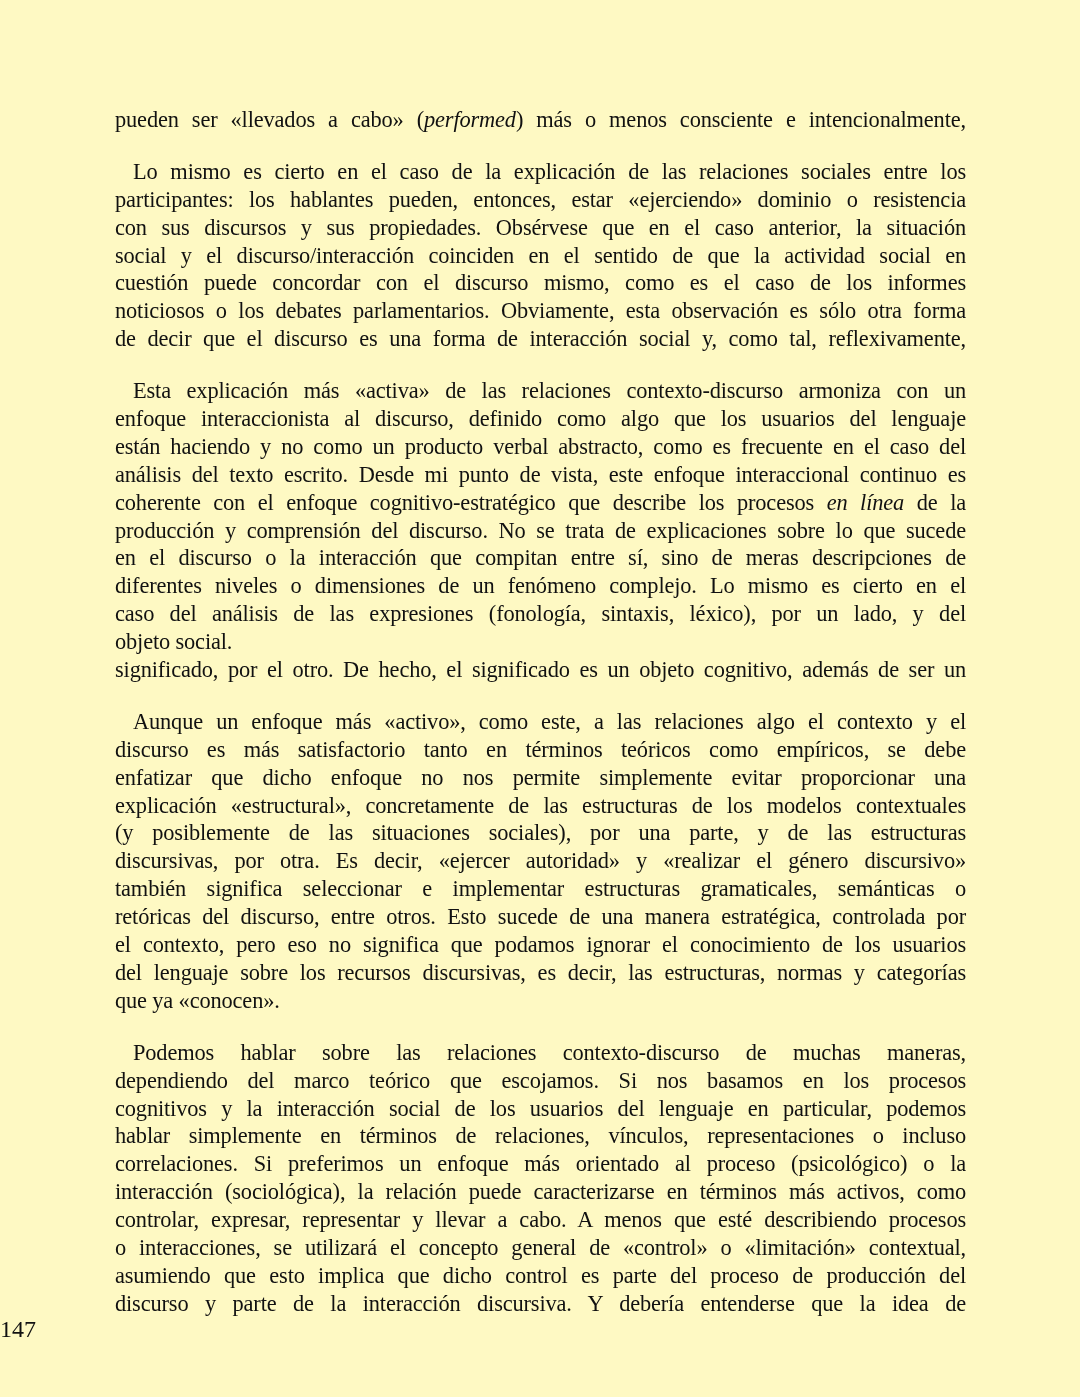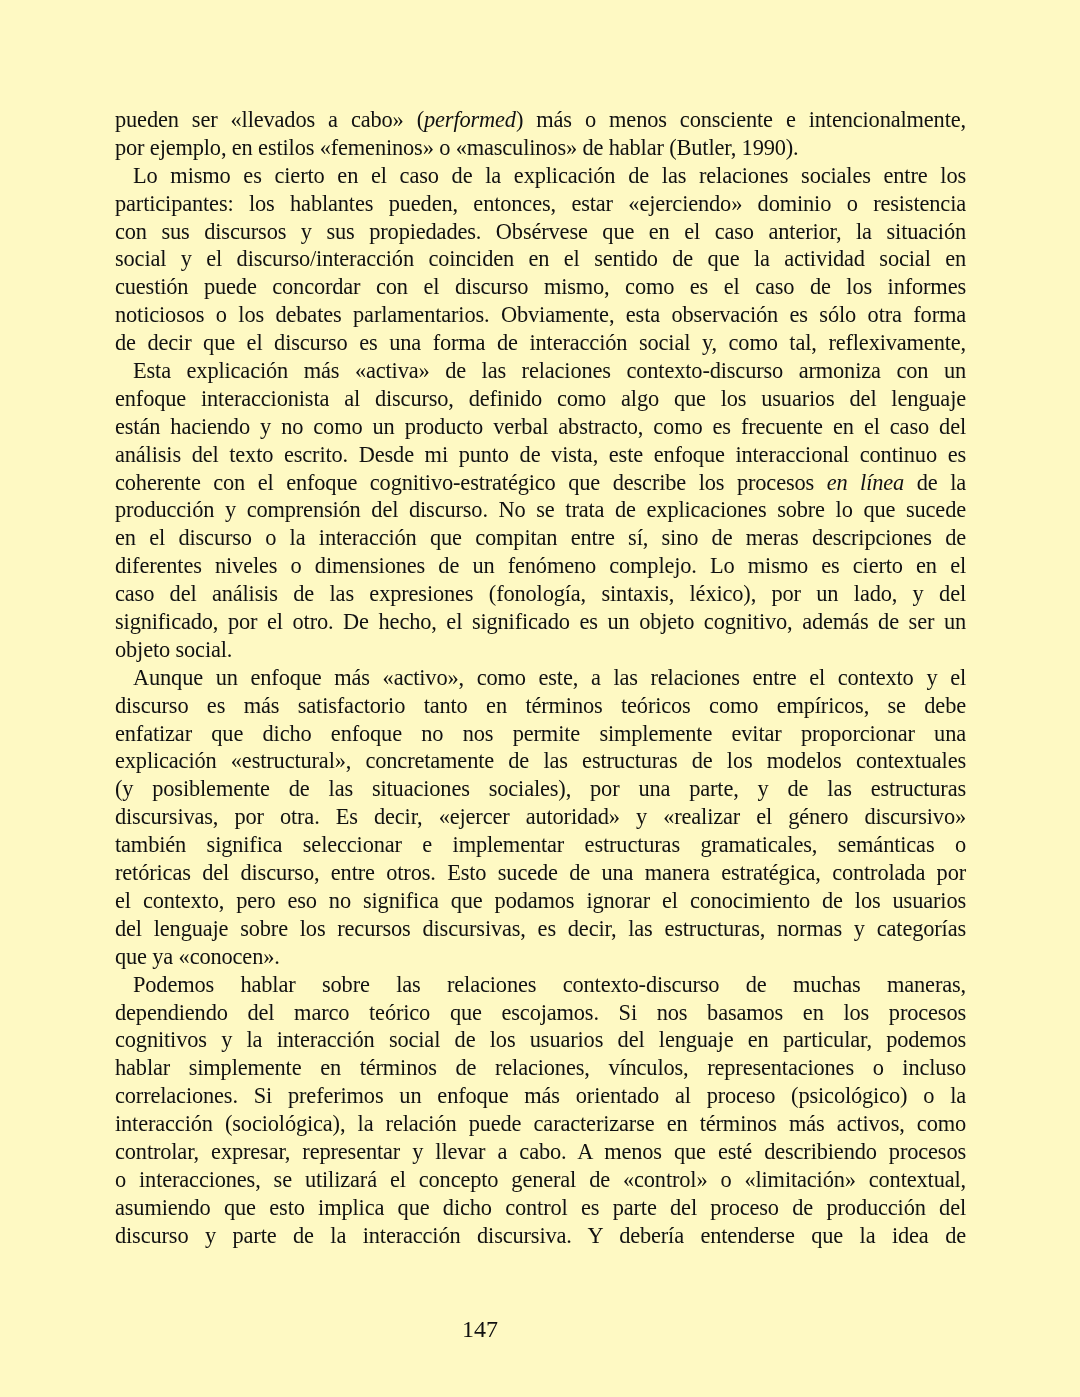--- a/index.html
+++ b/index.html
@@ -12,63 +12,62 @@
     color: #111;
     height: 27.9px;
     line-height: 27.9px;
     white-space: nowrap;
     text-align: justify;
     text-align-last: justify;
     overflow: visible;
     letter-spacing: -0.15px;
   }
   .line.last { text-align-last: left; }
-  .line.indent { padding-left: 18px; }
+  .line.indent { padding-left: 18px; margin-top: 24px; }
   .para { display: block; }
   .page-number {
     position: absolute; left: 0; width: 960px; top: 1316px;
-    text-align: center;
+    text-align: left;
     font-family: "Liberation Serif", "DejaVu Serif", serif;
     font-size: 24px; color: #111;
   }
   i { font-style: italic; }
 </style>
 </head>
 <body>
 
 <div class="page">
   <div class="text-block" id="text-block">
       <div class="para">
         <div class="line"><span>pueden ser «llevados a cabo» (</span><i>performed</i><span>) más o menos consciente e intencionalmente,</span></div>
-        <div class="line last"><span>por ejemplo, en estilos «femeninos» o «masculinos» de hablar (Butler, 1990).</span></div>
       </div>
       <div class="para">
         <div class="line indent"><span>Lo mismo es cierto en el caso de la explicación de las relaciones sociales entre los</span></div>
         <div class="line"><span>participantes: los hablantes pueden, entonces, estar «ejerciendo» dominio o resistencia</span></div>
         <div class="line"><span>con sus discursos y sus propiedades. Obsérvese que en el caso anterior, la situación</span></div>
         <div class="line"><span>social y el discurso/interacción coinciden en el sentido de que la actividad social en</span></div>
         <div class="line"><span>cuestión puede concordar con el discurso mismo, como es el caso de los informes</span></div>
         <div class="line"><span>noticiosos o los debates parlamentarios. Obviamente, esta observación es sólo otra forma</span></div>
         <div class="line"><span>de decir que el discurso es una forma de interacción social y, como tal, reflexivamente,</span></div>
       </div>
       <div class="para">
         <div class="line indent"><span>Esta explicación más «activa» de las relaciones contexto-discurso armoniza con un</span></div>
         <div class="line"><span>enfoque interaccionista al discurso, definido como algo que los usuarios del lenguaje</span></div>
         <div class="line"><span>están haciendo y no como un producto verbal abstracto, como es frecuente en el caso del</span></div>
         <div class="line"><span>análisis del texto escrito. Desde mi punto de vista, este enfoque interaccional continuo es</span></div>
         <div class="line"><span>coherente con el enfoque cognitivo-estratégico que describe los procesos </span><i>en línea</i><span> de la</span></div>
         <div class="line"><span>producción y comprensión del discurso. No se trata de explicaciones sobre lo que sucede</span></div>
         <div class="line"><span>en el discurso o la interacción que compitan entre sí, sino de meras descripciones de</span></div>
         <div class="line"><span>diferentes niveles o dimensiones de un fenómeno complejo. Lo mismo es cierto en el</span></div>
         <div class="line"><span>caso del análisis de las expresiones (fonología, sintaxis, léxico), por un lado, y del</span></div>
+        <div class="line last"><span>objeto social.</span></div>
         <div class="line"><span>significado, por el otro. De hecho, el significado es un objeto cognitivo, además de ser un</span></div>
-        <div class="line last"><span>objeto social.</span></div>
       </div>
       <div class="para">
-        <div class="line indent"><span>Aunque un enfoque más «activo», como este, a las relaciones entre el contexto y el</span></div>
+        <div class="line indent"><span>Aunque un enfoque más «activo», como este, a las relaciones algo el contexto y el</span></div>
         <div class="line"><span>discurso es más satisfactorio tanto en términos teóricos como empíricos, se debe</span></div>
         <div class="line"><span>enfatizar que dicho enfoque no nos permite simplemente evitar proporcionar una</span></div>
         <div class="line"><span>explicación «estructural», concretamente de las estructuras de los modelos contextuales</span></div>
         <div class="line"><span>(y posiblemente de las situaciones sociales), por una parte, y de las estructuras</span></div>
         <div class="line"><span>discursivas, por otra. Es decir, «ejercer autoridad» y «realizar el género discursivo»</span></div>
         <div class="line"><span>también significa seleccionar e implementar estructuras gramaticales, semánticas o</span></div>
         <div class="line"><span>retóricas del discurso, entre otros. Esto sucede de una manera estratégica, controlada por</span></div>
         <div class="line"><span>el contexto, pero eso no significa que podamos ignorar el conocimiento de los usuarios</span></div>
         <div class="line"><span>del lenguaje sobre los recursos discursivas, es decir, las estructuras, normas y categorías</span></div>
         <div class="line last"><span>que ya «conocen».</span></div>

